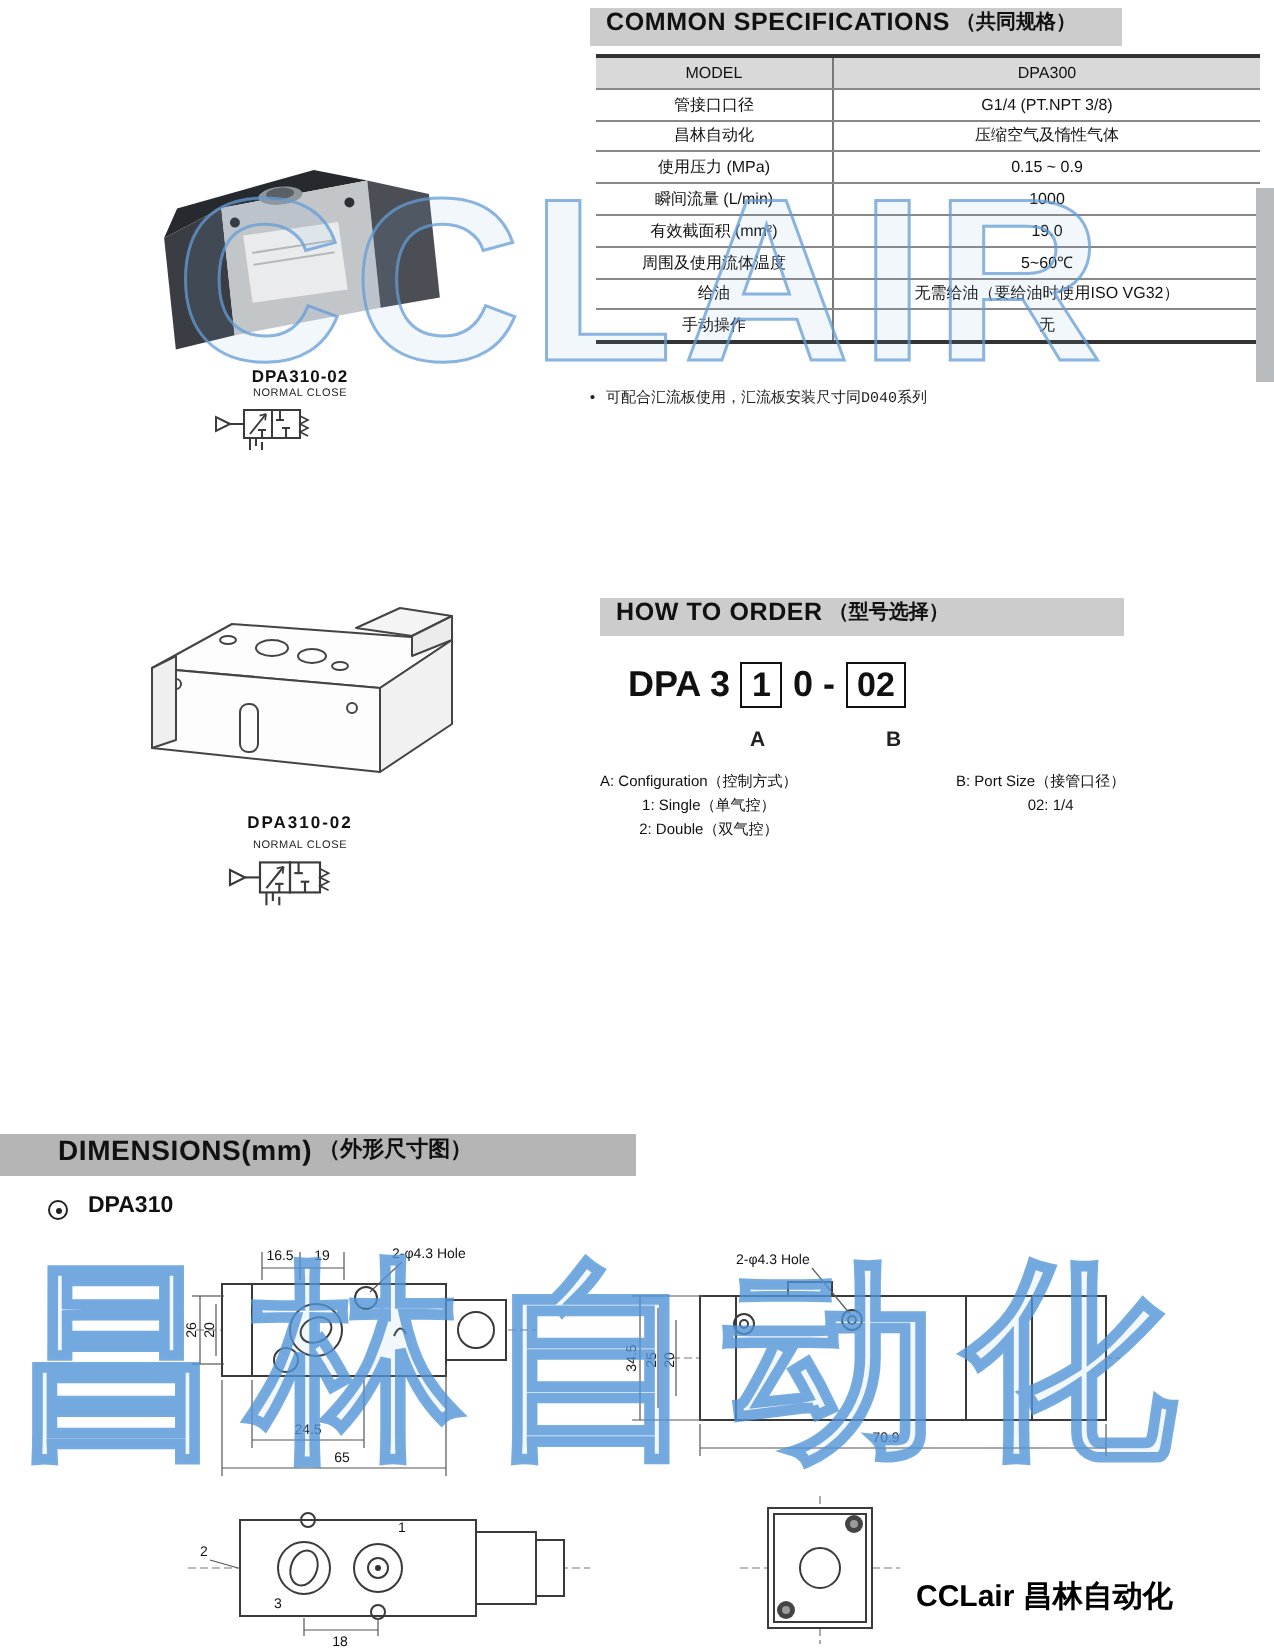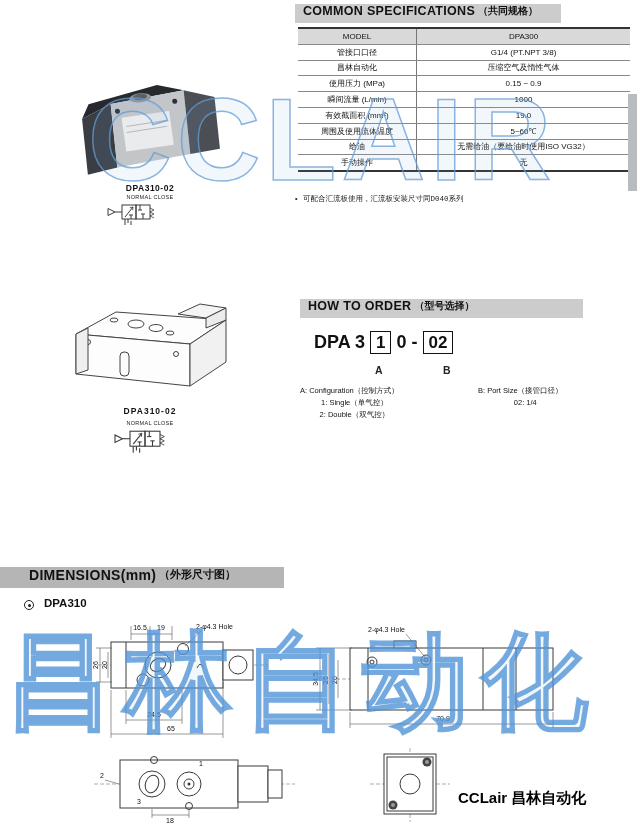--- a/index.html
+++ b/index.html
@@ -17,22 +17,22 @@
   }
   .wm-top { left:88px; top:82px; font-size:116px; letter-spacing:5px; }
   .wm-bottom { left:6px; top:628px; font-size:106px; letter-spacing:13px;
                -webkit-text-stroke:2px rgba(80,148,214,0.78); }
   
   .barhead { position:absolute; background:#cccccc; display:flex; 
              padding-left:8px; box-sizing:border-box; }
   .barhead .en { font-weight:bold; font-size:12.5px; letter-spacing:0.3px; }
   .barhead .zh { font-weight:bold; font-size:10px; margin-left:3px; }
   .spec-bar { left:295px; top:4px; width:266px; height:19px; }
-  .order-bar { left:300px; top:299px; width:283px; height:19px; }
-  .dim-bar  { left:0; top:567px; width:284px; height:21px; background:#b5b5b5;padding-left:29px; }
+  .order-bar { left:300px; top:299px; width:262px; height:19px; }
+  .dim-bar  { left:0; top:567px; width:318px; height:21px; background:#b5b5b5;padding-left:29px; }
   .dim-bar .en { font-size:14px; }
   .dim-bar .zh { font-size:11px; }
   
   table.spec { position:absolute; left:298px; top:27px; width:332px;
                border-collapse:collapse; border-top:2px solid #333;
                border-bottom:2px solid #333; }
   table.spec td { border-bottom:1px solid #888; font-size:8px; height:14.8px;
                   padding:0 5px; line-height:9px; }
   table.spec td.lbl { width:108px; border-right:1px solid #777; text-align:center; }
   table.spec td.val { text-align:center; }

